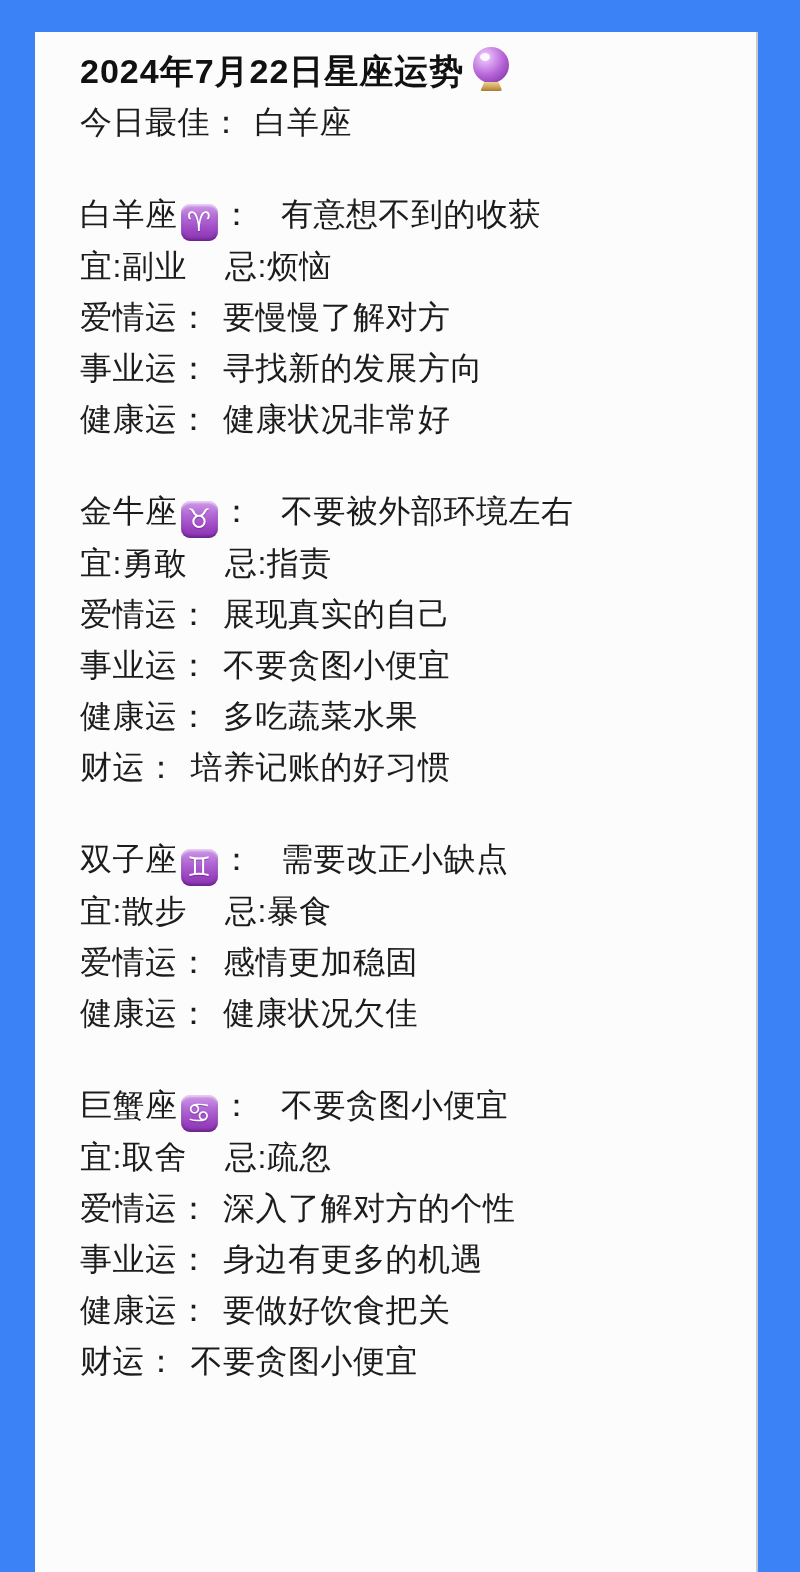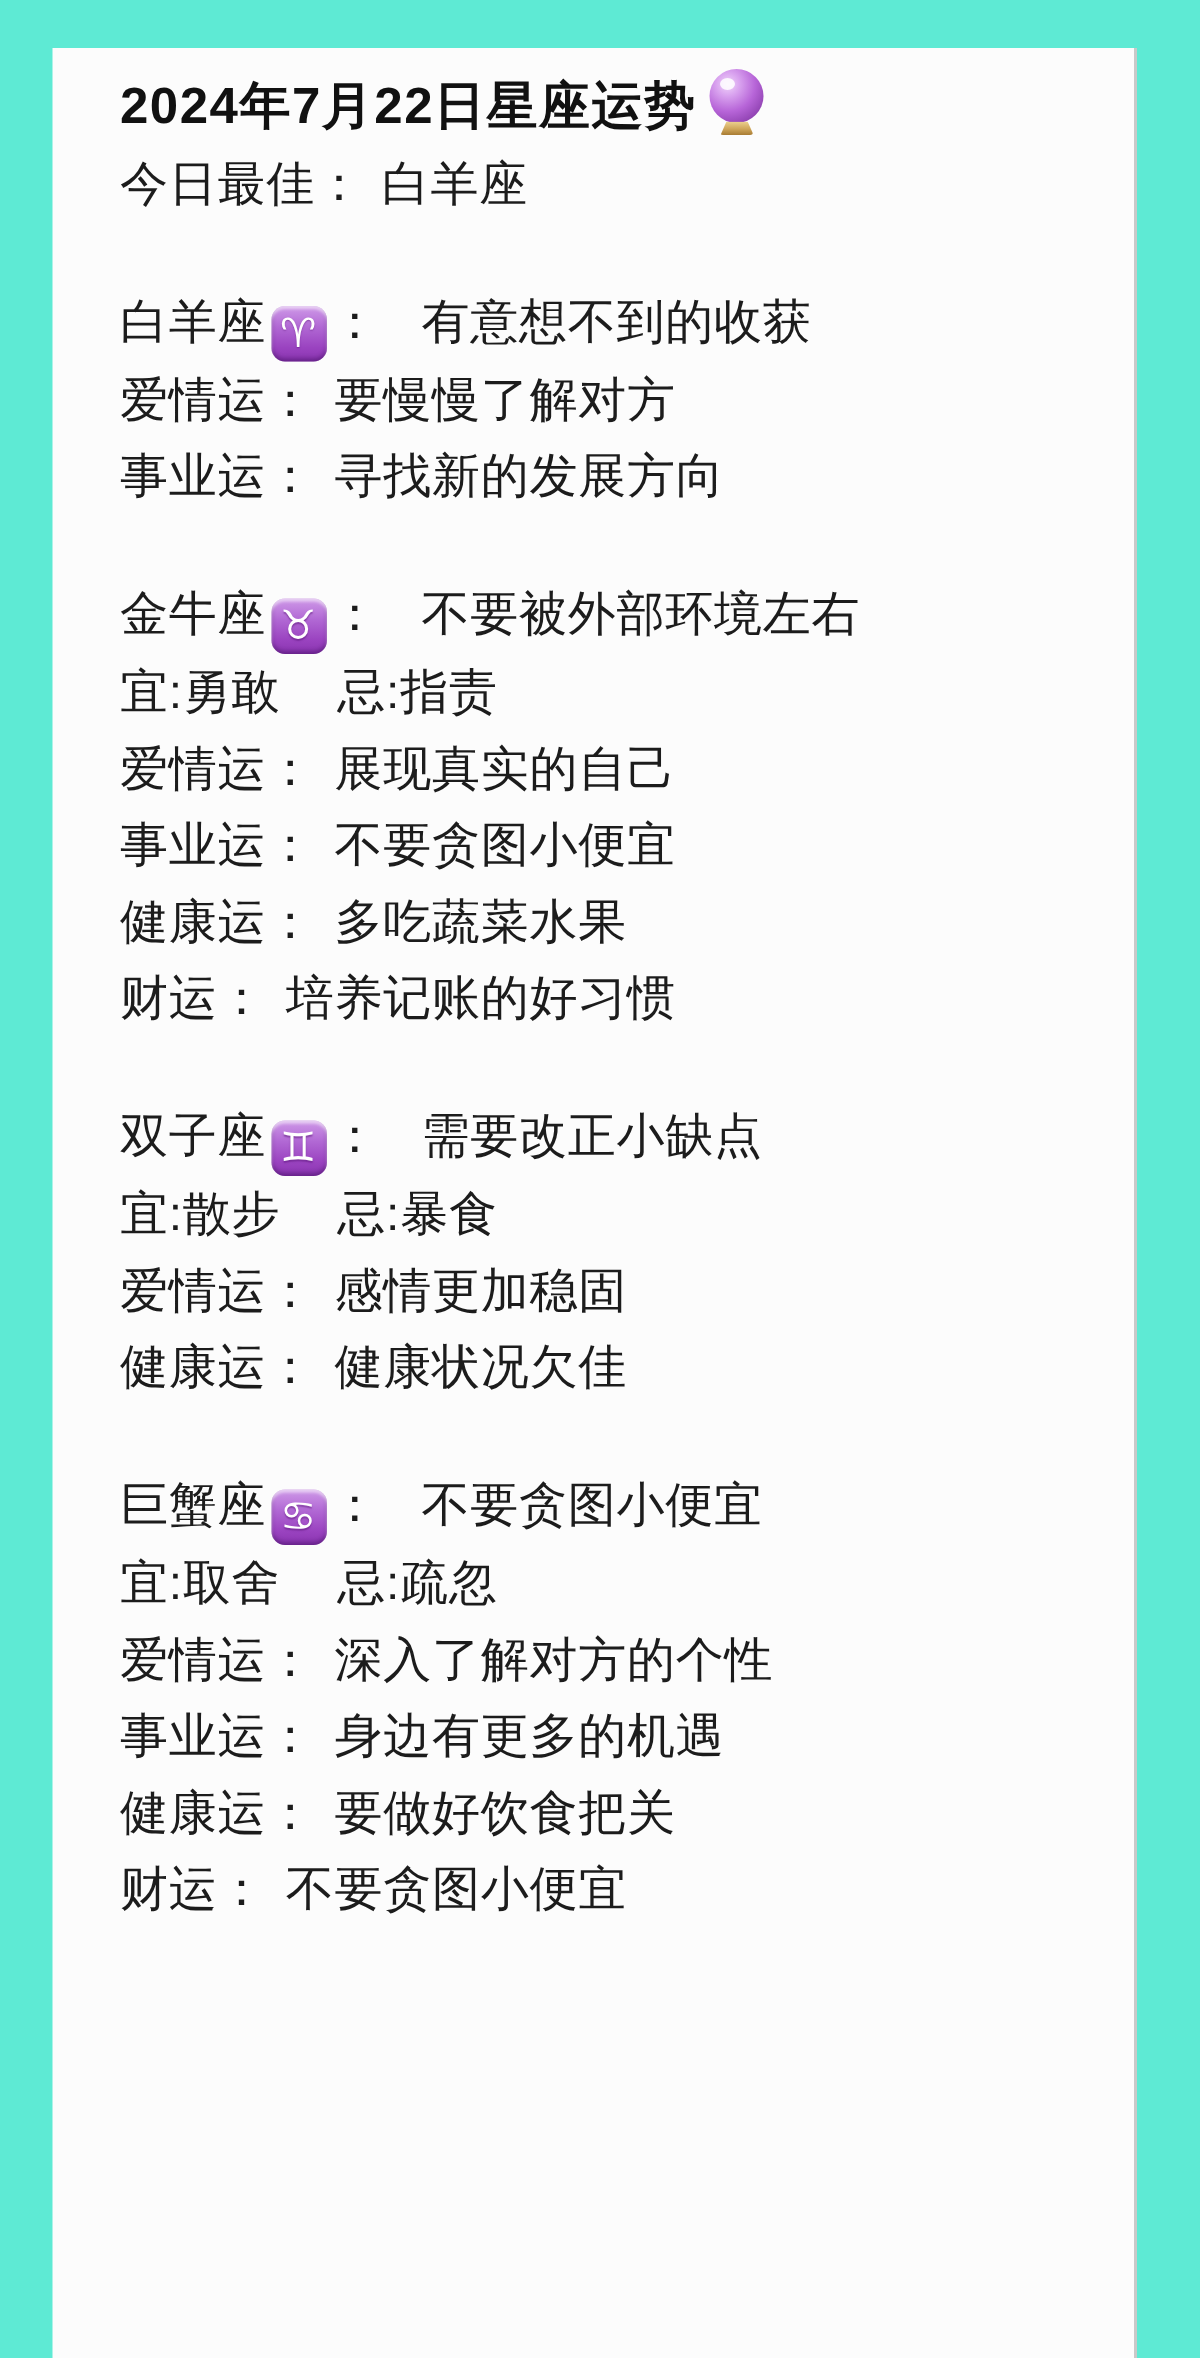--- a/index.html
+++ b/index.html
@@ -8,21 +8,21 @@
     background: #000;
     width: 800px;
     height: 1572px;
     overflow: hidden;
     font-family: "Liberation Sans", "DejaVu Sans", sans-serif;
   }
   .stage {
     position: relative;
     width: 800px;
     height: 1572px;
-    background: #5eead4;
+    background: #3b82f6;
   }
   .card {
     position: absolute;
     left: 35px;
     top: 32px;
     width: 723px;
     height: 1540px;
     background: #fcfcfc;
     border-right: 2px solid #c9c9c9;
     box-sizing: border-box;
@@ -116,24 +116,30 @@
 
     <div class="line">
       <span>今日最佳：</span><span class="best-value">白羊座</span>
     </div>
 
     <section class="sign-section">
       <div class="line">
         <span>白羊座</span><span class="sign-emoji">♈</span><span>：</span><span class="headline">有意想不到的收获</span>
       </div>
       <div class="line">
+        <span>宜:副业</span><span class="ji-text">忌:烦恼</span>
+      </div>
+      <div class="line">
         <span>爱情运：</span><span class="fortune-value">要慢慢了解对方</span>
       </div>
       <div class="line">
         <span>事业运：</span><span class="fortune-value">寻找新的发展方向</span>
+      </div>
+      <div class="line">
+        <span>健康运：</span><span class="fortune-value">健康状况非常好</span>
       </div>
     </section>
 
     <section class="sign-section">
       <div class="line">
         <span>金牛座</span><span class="sign-emoji">♉</span><span>：</span><span class="headline">不要被外部环境左右</span>
       </div>
       <div class="line">
         <span>宜:勇敢</span><span class="ji-text">忌:指责</span>
       </div>

